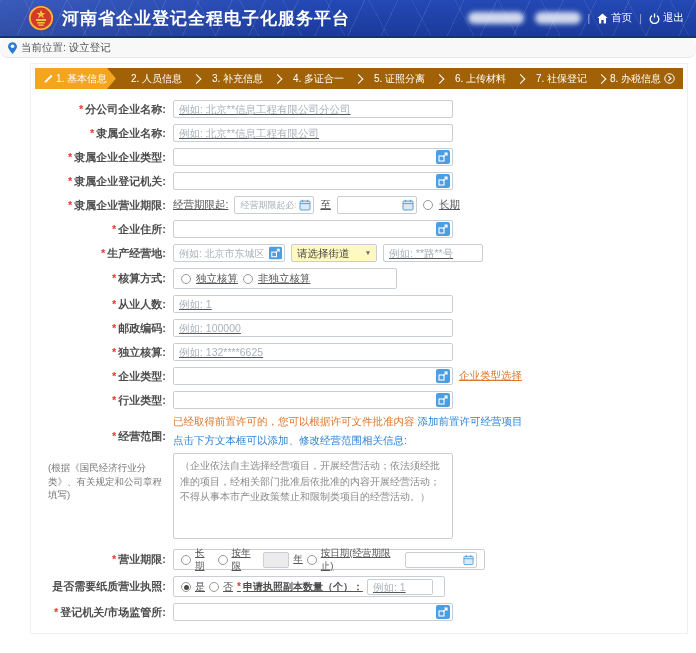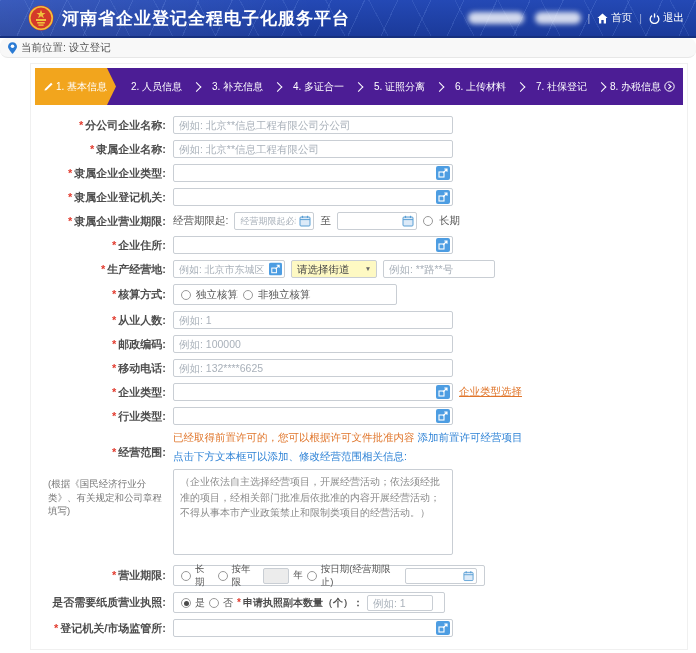--- a/index.html
+++ b/index.html
@@ -27,39 +27,39 @@
   
   .crumb { height:20px; background:#f8f8f8; border-bottom:1px solid #e7e7e7;
            display:flex; align-items:center; gap:4px; padding-left:8px;
            font-size:10.5px; color:#555;border-radius:8px; }
 
   
   .container { margin:5px 7px 0 30px; width:658px; border:1px solid #f0f0f0; background:#fff;
                padding:4px 0 6px 0; }
 
   
-  .steps { display:flex; height:37px; background:#4c1d95; margin:0 4px 11px 4px; }
+  .steps { display:flex; height:21px; background:#a16207; margin:0 4px 11px 4px; }
   .step { flex:1; position:relative; display:flex; align-items:center; justify-content:center;
           gap:3px; color:#fff; font-size:10px; cursor:pointer; white-space:nowrap; }
   .step.active { background:#f2a51d;
     clip-path:polygon(0 0, calc(100% - 9px) 0, 100% 50%, calc(100% - 9px) 100%, 0 100%); }
   .step.sep::after { content:""; position:absolute; right:-3px; top:50%; width:6px; height:6px;
     border-top:1.5px solid #fff; border-right:1.5px solid #fff;
     transform:translateY(-50%) rotate(45deg); z-index:1; }
 
   
   .frm { padding:0 4px; }
   .row { display:flex; align-items:center; margin-bottom:6px; }
   .row.top { align-items:flex-start; }
   .lbl { width:138px; flex:none; text-align:right; padding-right:7px;
          font-size:11px; font-weight:bold; color:#4d4d4d; line-height:1.3; white-space:pre-line; }
   .req { color:#e23b2e; margin-right:2px; font-weight:bold; }
   .lbl-note { width:118px; margin-left:auto; font-size:9.5px; font-weight:normal; color:#777;
               text-align:left; line-height:1.45; margin-top:3px; }
-  .fld { display:flex; align-items:center; gap:6px; font-size:10.5px; color:#555; }
+  .fld { display:flex; align-items:center; gap:6px; font-size:10.5px; color:#555;text-decoration:underline; }
 
   .inp { height:18px; border:1px solid #c9ced4; border-radius:2px; font-size:10.5px;
          padding:0 5px; color:#333; background:#fff; font-family:inherit; }
   .inp::placeholder { color:#a9b1ba; }
   .w-std { width:280px; }
   .iwrap { position:relative; display:inline-block; }
   .iwrap .inp { width:100%; padding-right:19px; }
   .in-ic { position:absolute; right:3px; top:50%; transform:translateY(-50%); cursor:pointer;
            display:flex; }
 
@@ -282,21 +282,21 @@
                 <rect x="3" y="6" width="5" height="5" fill="none" stroke="#fff" stroke-width="1.1"></rect>
                 <path d="M7 7 L11 3 M8.3 3 H11 V5.7" stroke="#fff" stroke-width="1.1" fill="none"></path>
               </svg>
           </span></span>
         <span class="selwrap">
           <select class="sel">
             <option>请选择街道</option>
           </select>
           <span class="selarrow">▼</span>
         </span>
-        <input class="inp" style="width: 112px;" placeholder="例如: **路**号">
+        <input class="inp" style="width: 100px;" placeholder="例如: **路**号">
       </div>
     </div>
 
     <div class="row">
       <div class="lbl"><span class="req">*</span><span>核算方式:</span></div>
       <div class="fld">
         <div class="boxfld" style="width:224px;">
           <span class="radio"></span>
           <span class="rlbl">独立核算</span>
           <span class="radio"></span>
@@ -313,21 +313,21 @@
     </div>
 
     <div class="row">
       <div class="lbl"><span class="req">*</span><span>邮政编码:</span></div>
       <div class="fld">
           <input class="inp w-std" placeholder="例如: 100000" style="">
         </div>
     </div>
 
     <div class="row">
-      <div class="lbl"><span class="req">*</span><span>移动电话:</span></div>
+      <div class="lbl"><span class="req">*</span><span>独立核算:</span></div>
       <div class="fld">
           <input class="inp w-std" placeholder="例如: 132****6625" style="">
         </div>
     </div>
 
     <div class="row">
       <div class="lbl"><span class="req">*</span><span>企业类型:</span></div>
       <div class="fld">
         <span class="iwrap w-std"><input class="inp" style="">
           <span class="in-ic">

